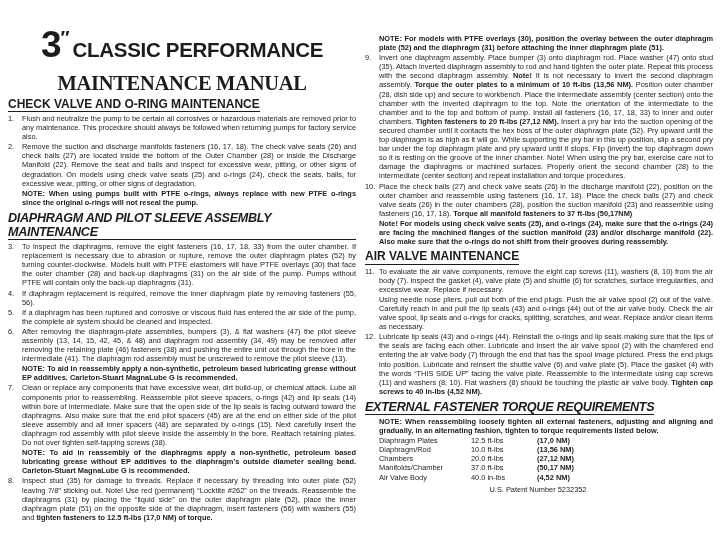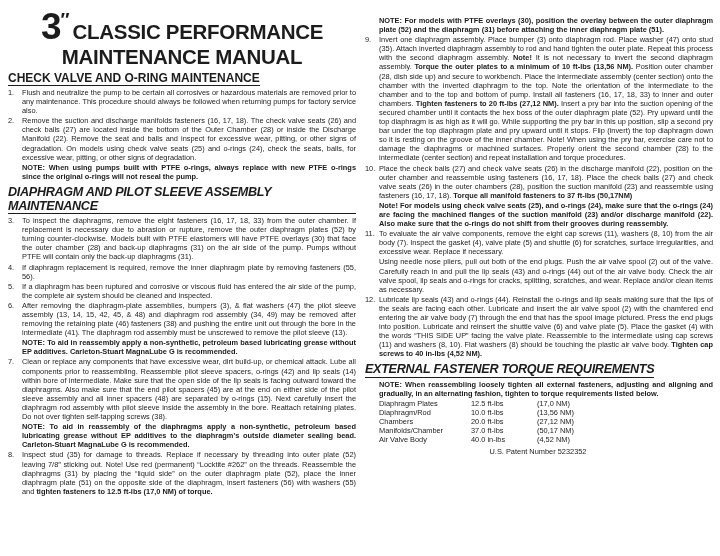--- a/index.html
+++ b/index.html
@@ -8,36 +8,36 @@
     background: #ffffff;
     color: #1c1c1c;
     font-family: "Liberation Sans", sans-serif;
     overflow: hidden;
   }
   .page {
     box-sizing: border-box;
     width: 720px; height: 556px;
     display: flex;
     gap: 9px;
-    padding: 5px 8px 0 8px;
+    padding: 23px 8px 0 8px;
   }
   .col {
     width: 348px; flex: none;
     font-size: 7.4px;
     line-height: 9.1px;
     text-align: justify;
   }
   .rcol { padding-top: 11px; }
 
   
   .title { text-align: center; margin: 3px 0 4px 0; line-height: 1; }
   .t3 { font-size: 37px; font-weight: bold; letter-spacing: -1px; }
   .tq { font-size: 19px; font-weight: bold; vertical-align: 13px; letter-spacing: 0; margin-right: 3px; }
   .tl { font-size: 20.5px; font-weight: bold; letter-spacing: -0.3px; }
-  .t-line2 { margin-top: 2px; }
+  .t-line2 { margin-top: 10px; font-family: Liberation Serif, serif; }
 
   
   .sec-heading { font-weight: bold; text-align: left; margin: 4px 0 2px 0; line-height: 1.12; }
   .sec-heading.md { font-size: 12px; }
   .sec-heading.lg { font-size: 12.6px; letter-spacing: -0.3px; font-style: italic; }
   .hd { display: inline-block; border-bottom: 1.6px solid #1c1c1c; padding-bottom: 0px; }
 
   
   .item { display: flex; margin-bottom: 1px; }
   .num { flex: none; width: 14px; }
@@ -46,21 +46,21 @@
   
   .note { margin-left: 14px; font-weight: bold; margin-bottom: 1px; }
   .cont { margin-left: 14px; margin-bottom: 1px; }
   .b { font-weight: bold; }
 
   
   .torque-table { margin-left: 14px; margin-top: 1px; }
   .trow { display: flex; text-align: left; align-items: flex-end; }
   .tc0 { width: 92px; flex: none; }
   .tc1 { width: 66px; flex: none; }
-  .tc2 { flex: 1; }
+  .tc2 { flex: 1; font-weight: bold; }
 
   .patent { text-align: center; margin-top: 3px; padding-right: 2px; }
 </style>
 </head>
 <body>
 
 <div class="page">
   <div class="col">
     <div class="title">
       <div class="t-line1"><span class="t3">3</span><span class="tq">″</span><span class="tl">CLASSIC PERFORMANCE</span></div>
@@ -111,20 +111,21 @@
         <div class="note"><span class="b">NOTE: For models with PTFE overlays (30), position the overlay between the outer diaphragm plate (52) and the diaphragm (31) before attaching the inner diaphragm plate (51).</span></div>
         <div class="item">
           <span class="num">9.</span>
           <div class="body"><span>Invert one diaphragm assembly. Place bumper (3) onto diaphragm rod. Place washer (47) onto stud (35). Attach inverted diaphragm assembly to rod and hand tighten the outer plate. Repeat this process with the second diaphragm assembly. </span><span class="b">Note!</span><span> It is not necessary to invert the second diaphragm assembly. </span><span class="b">Torque the outer plates to a minimum of 10 ft-lbs (13,56 NM).</span><span> Position outer chamber (28, dish side up) and secure to workbench. Place the intermediate assembly (center section) onto the chamber with the inverted diaphragm to the top. Note the orientation of the intermediate to the chamber and to the top and bottom of pump. Install all fasteners (16, 17, 18, 33) to inner and outer chambers. </span><span class="b">Tighten fasteners to 20 ft-lbs (27,12 NM).</span><span> Insert a pry bar into the suction opening of the secured chamber until it contacts the hex boss of the outer diaphragm plate (52). Pry upward until the top diaphragm is as high as it will go. While supporting the pry bar in this up position, slip a second pry bar under the top diaphragm plate and pry upward until it stops. Flip (invert) the top diaphragm down so it is resting on the groove of the inner chamber. Note! When using the pry bar, exercise care not to damage the diaphragms or machined surfaces. Properly orient the second chamber (28) to the intermediate (center section) and repeat installation and torque procedures.</span></div>
         </div>
         <div class="item">
           <span class="num">10.</span>
           <div class="body"><span>Place the check balls (27) and check valve seats (26) in the discharge manifold (22), position on the outer chamber and reassemble using fasteners (16, 17, 18). Place the check balls (27) and check valve seats (26) in the outer chambers (28), position the suction manifold (23) and reassemble using fasteners (16, 17, 18). </span><span class="b">Torque all manifold fasteners to 37 ft-lbs (50,17NM)</span></div>
         </div>
         <div class="note"><span class="b">Note! For models using check valve seats (25), and o-rings (24), make sure that the o-rings (24) are facing the machined flanges of the suction manifold (23) and/or discharge manifold (22). Also make sure that the o-rings do not shift from their grooves during reassembly.</span></div>
+        <div class="sec-heading md"><span class="hd">AIR VALVE MAINTENANCE</span></div>
         <div class="item">
           <span class="num">11.</span>
           <div class="body"><span>To evaluate the air valve components, remove the eight cap screws (11), washers (8, 10) from the air body (7). Inspect the gasket (4), valve plate (5) and shuttle (6) for scratches, surface irregularities, and excessive wear. Replace if necessary.</span></div>
         </div>
         <div class="cont"><span>Using needle nose pliers, pull out both of the end plugs. Push the air valve spool (2) out of the valve. Carefully reach in and pull the lip seals (43) and o-rings (44) out of the air valve body. Check the air valve spool, lip seals and o-rings for cracks, splitting, scratches, and wear. Replace and/or clean items as necessary.</span></div>
         <div class="item">
           <span class="num">12.</span>
           <div class="body"><span>Lubricate lip seals (43) and o-rings (44). Reinstall the o-rings and lip seals making sure that the lips of the seals are facing each other. Lubricate and insert the air valve spool (2) with the chamfered end entering the air valve body (7) through the end that has the spool image pictured. Press the end plugs into position. Lubricate and reinsert the shuttle valve (6) and valve plate (5). Place the gasket (4) with the words “THIS SIDE UP” facing the valve plate. Reassemble to the intermediate using cap screws (11) and washers (8, 10). Flat washers (8) should be touching the plastic air valve body. </span><span class="b">Tighten cap screws to 40 in-lbs (4,52 NM).</span></div>
         </div>
         <div class="sec-heading lg"><span class="hd">EXTERNAL FASTENER TORQUE REQUIREMENTS</span></div>

